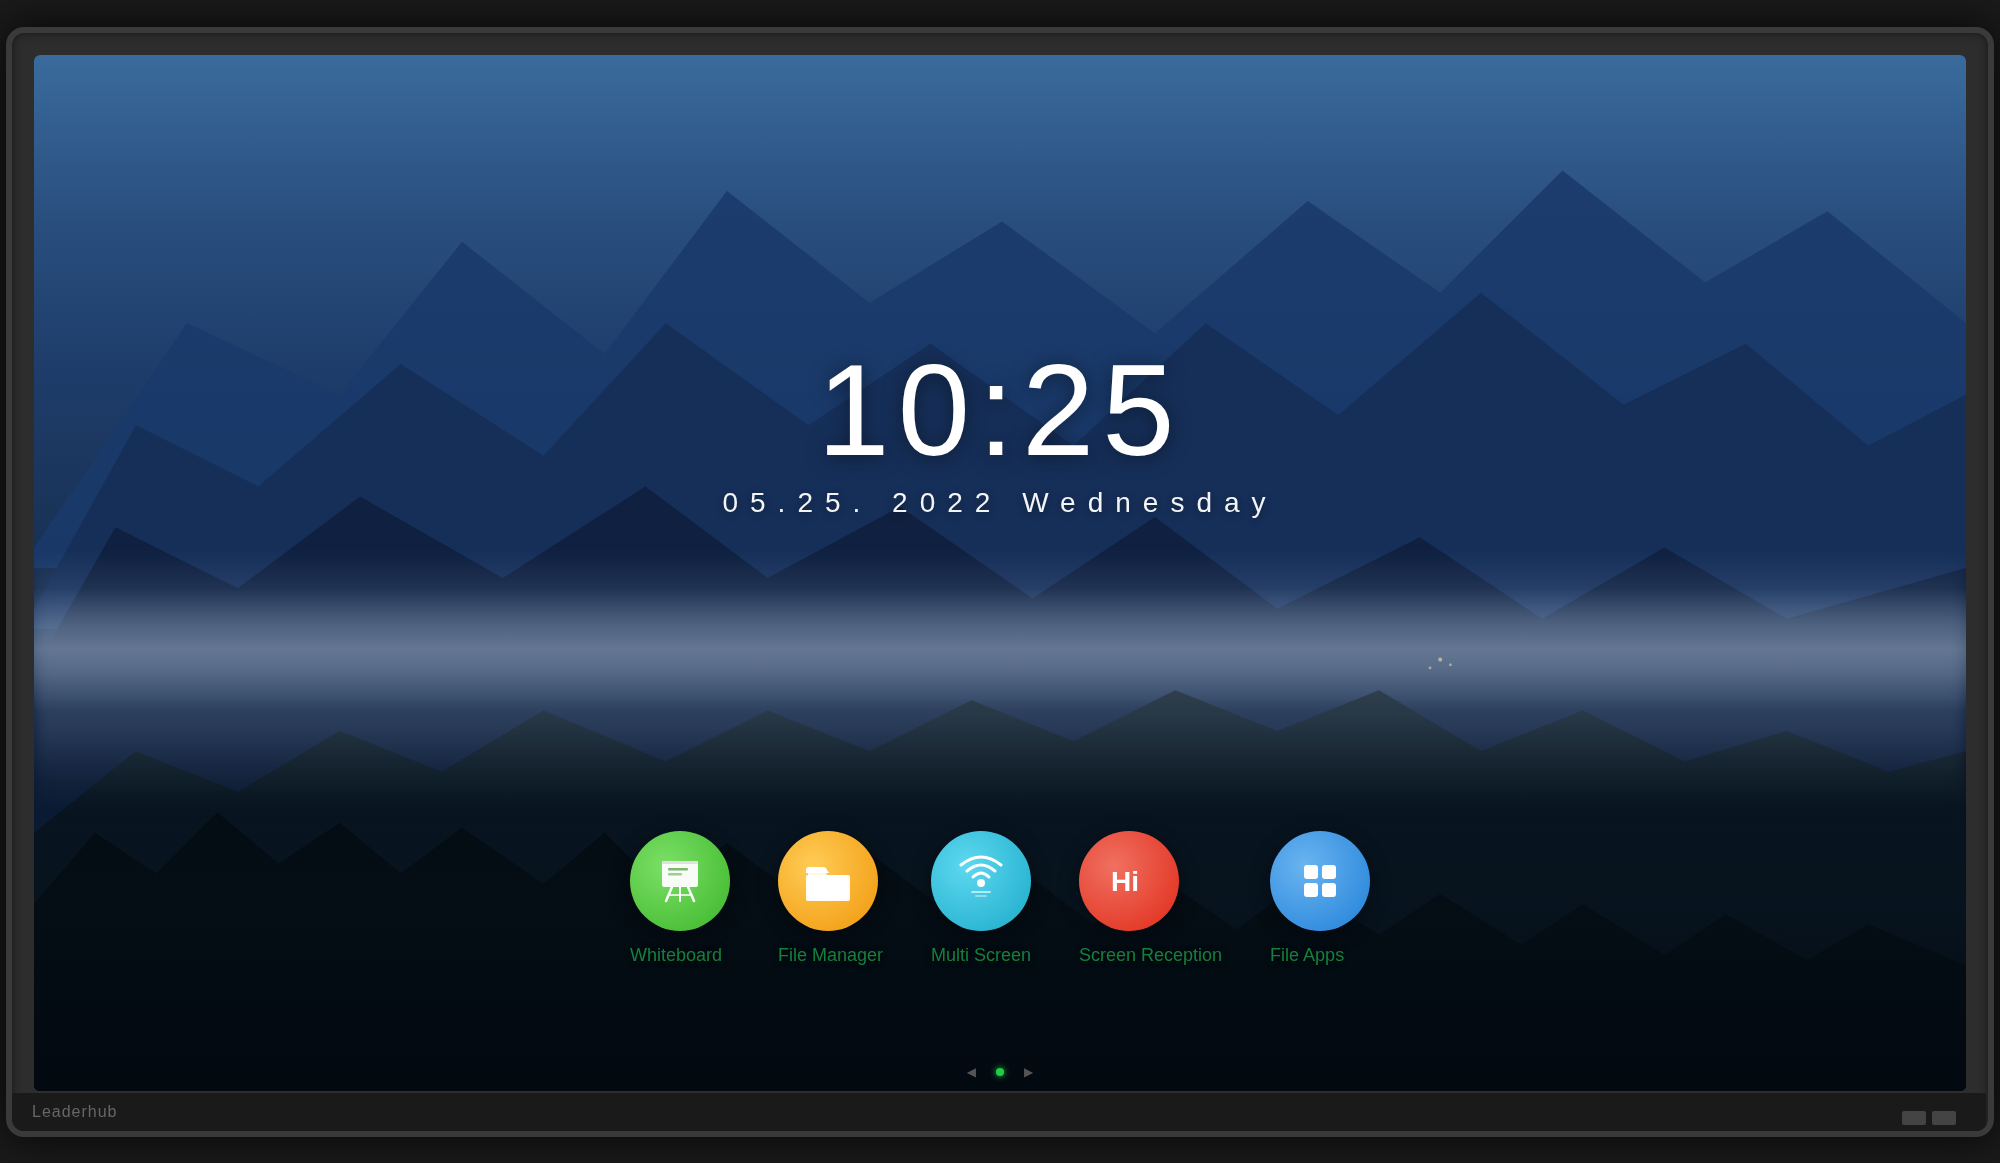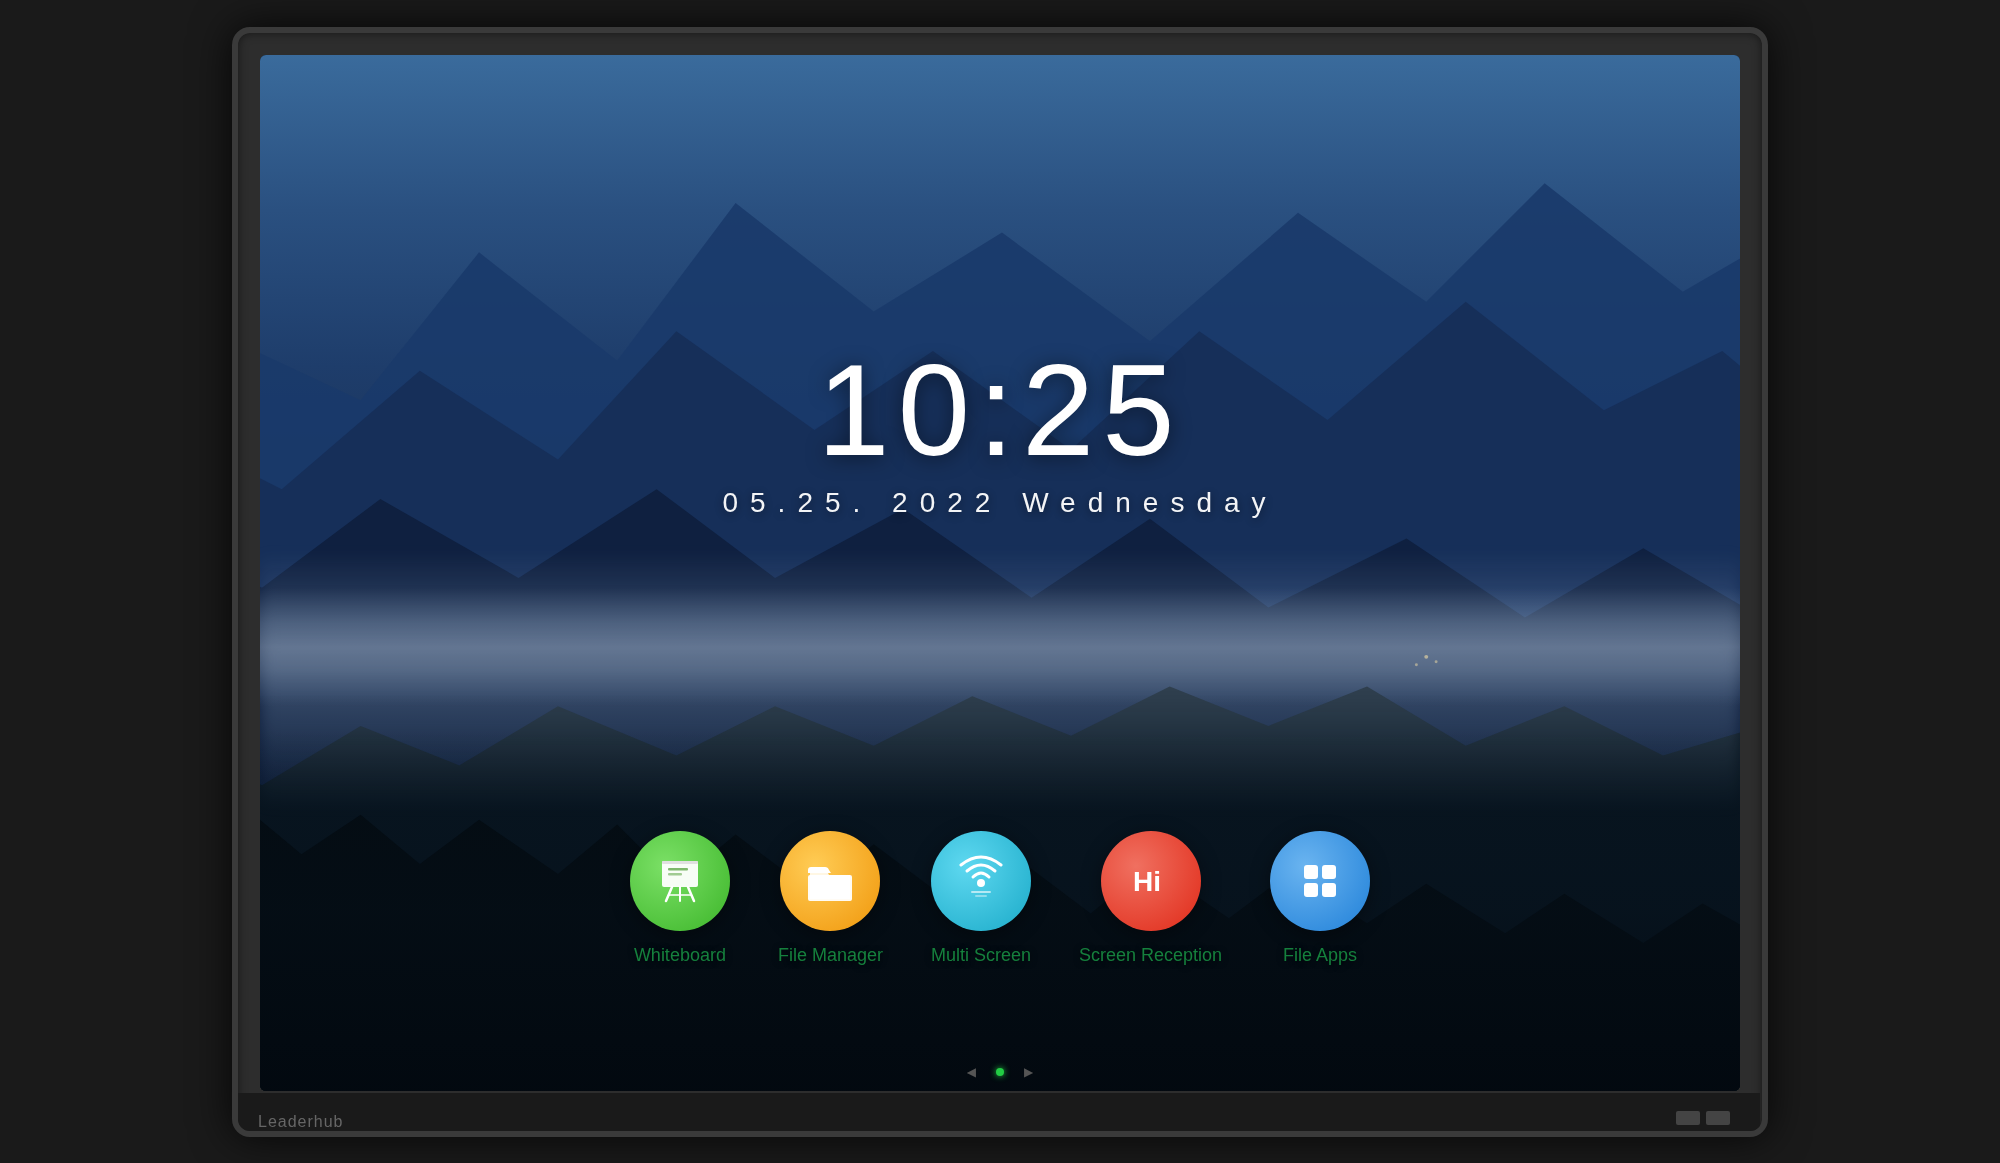--- a/index.html
+++ b/index.html
@@ -9,21 +9,21 @@
       height: 1163px;
       background: #1a1a1a;
       display: flex;
       align-items: center;
       justify-content: center;
       font-family: 'Segoe UI', Arial, sans-serif;
       overflow: hidden;
     }
 
     .tv-frame {
-      width: 1536px;
+      width: 1988px;
       height: 1110px;
       background: #2d2d2d;
       border-radius: 18px;
       border: 6px solid #3a3a3a;
       box-shadow: 0 0 40px rgba(0,0,0,0.8), inset 0 0 10px rgba(0,0,0,0.5);
       position: relative;
       overflow: hidden;
     }
 
     .screen {
@@ -131,21 +131,21 @@
       right: 0;
       display: flex;
       justify-content: center;
       align-items: flex-end;
       gap: 48px;
     }
 
     .app-item {
       display: flex;
       flex-direction: column;
-      align-items: center;
+      align-items: flex-start;
       gap: 14px;
       cursor: pointer;
     }
 
     .app-icon {
       width: 100px;
       height: 100px;
       border-radius: 50%;
       display: flex;
       align-items: center;
@@ -185,21 +185,21 @@
 
     
     .bottom-bar {
       position: absolute;
       bottom: 0;
       left: 0;
       right: 2px;
       height: 38px;
       background: #1a1a1a;
       display: flex;
-      align-items: flex-end;
+      align-items: center;
       padding: 0 20px;
     }
 
     .brand-label {
       color: #666;
       font-size: 16px;
       font-weight: 500;
       letter-spacing: 1px;
     }
 

